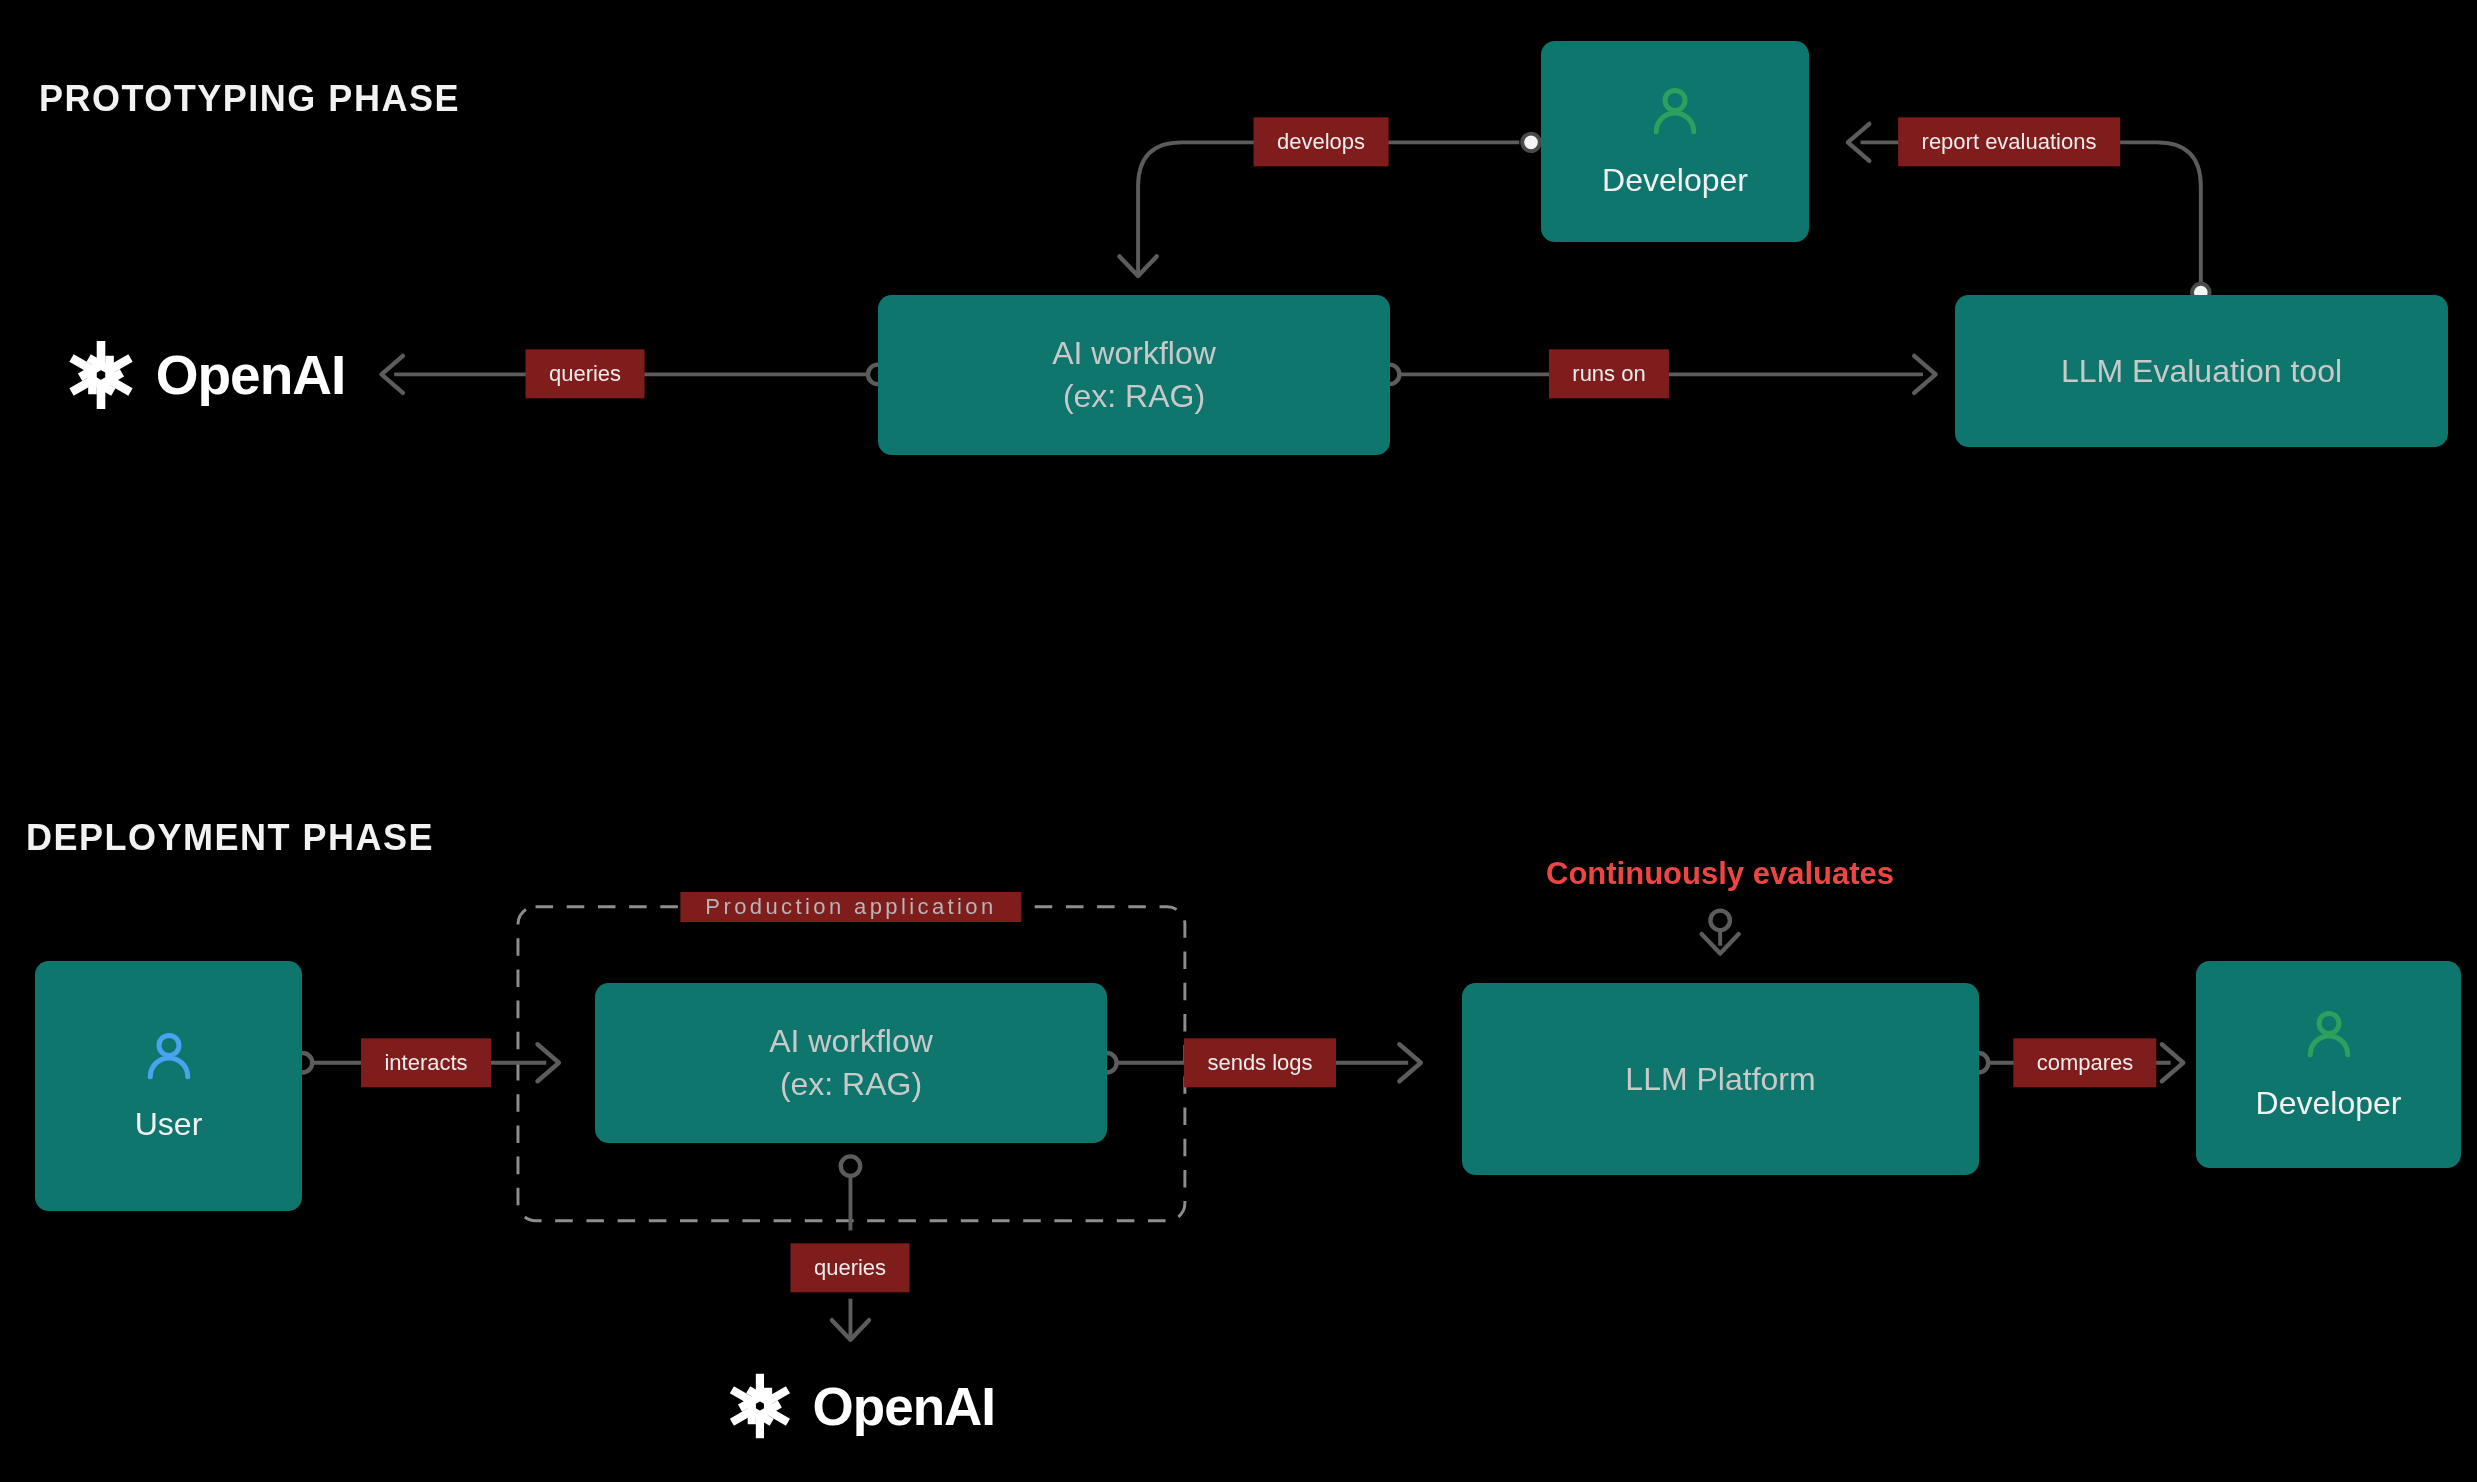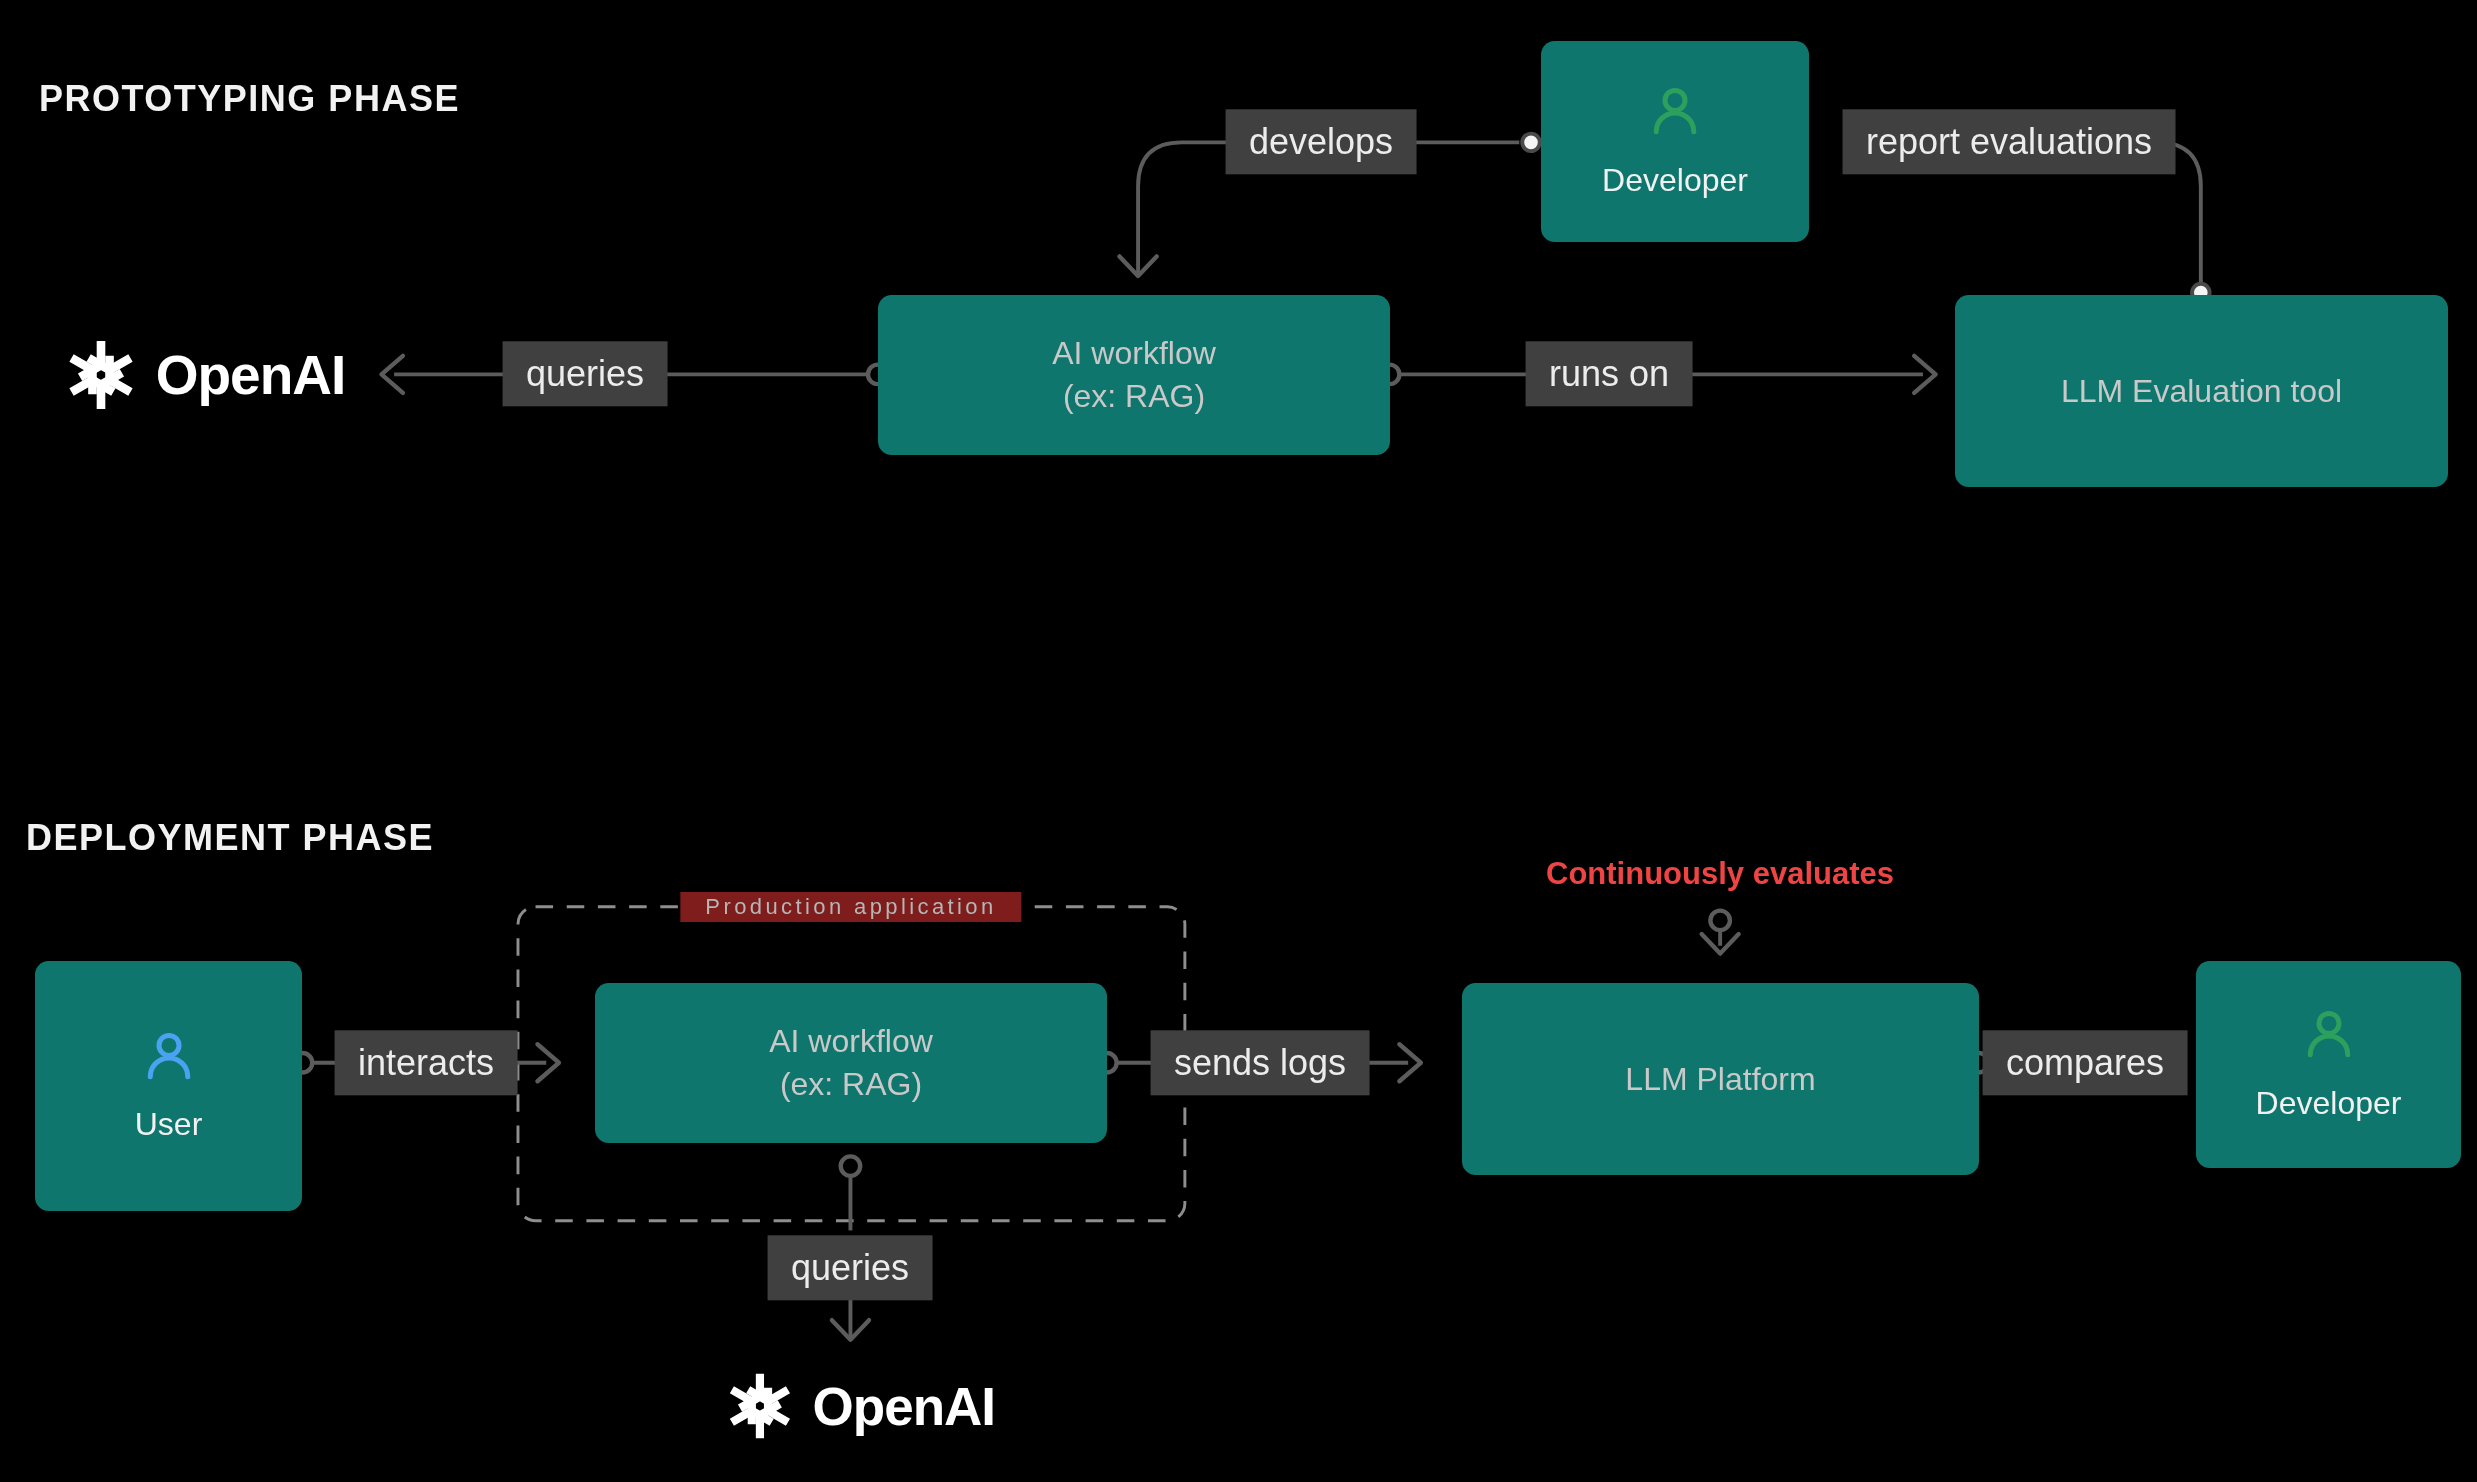--- a/index.html
+++ b/index.html
@@ -30,21 +30,21 @@
   }
   .node .box-label {
     color:#c9c9c9; font-size:32px; line-height:1.34; text-align:center; white-space:nowrap;
   }
   .node.person .box-label { color:#f1f1f1; margin-top:17.6px; }
   .person-icon { display:block; }
 
   
   .edge-label {
     position:absolute; transform:translate(-50%,-50%);
-    background:#404040; color:#ececec; font-size:36px;
+    background:#7f1d1d; color:#ececec; font-size:22px;
     padding:11.7px 23.4px; white-space:nowrap;
   }
   .cont-eval {
     position:absolute; transform:translate(-50%,-50%);
     color:#ef4444; font-size:31px; font-weight:700; white-space:nowrap;
   }
   .prod-label {
     position:absolute; transform:translate(-50%,-50%);
     background:#7f1d1d; color:#b6b6b6; font-size:22px; letter-spacing:3.4px;
     padding:2px 25px; white-space:nowrap;
@@ -148,21 +148,21 @@
   </div>
 
   <div class="node person" style="left:1541px; top:41px; width:268px; height:201px;">
     <svg class="person-icon" width="60" height="60" viewBox="0 0 48 48" fill="none" stroke="#2ca05c" stroke-width="4">
       <circle cx="24" cy="15.5" r="8"></circle>
       <path d="M 9 40.5 A 15 15 0 0 1 39 40.5" stroke-linecap="round"></path>
     </svg>
     <div class="box-label">Developer</div>
   </div>
 
-  <div class="node" style="left:1955px; top:295px; width:493px; height:192px;">
+  <div class="node" style="left:1955px; top:295px; width:493px; height:152px;">
     <div class="box-label">LLM Evaluation tool</div>
   </div>
 
   <div class="edge-label" style="left:585px; top:374px;">queries</div>
   <div class="edge-label" style="left:1321px; top:142px;">develops</div>
   <div class="edge-label" style="left:1609px; top:374px;">runs on</div>
   <div class="edge-label" style="left:2009px; top:142px;">report evaluations</div>
 
   <div class="node person" style="left:35px; top:961px; width:267px; height:250px;">
     <svg class="person-icon" width="60" height="60" viewBox="0 0 48 48" fill="none" stroke="#4aa2f0" stroke-width="4">

